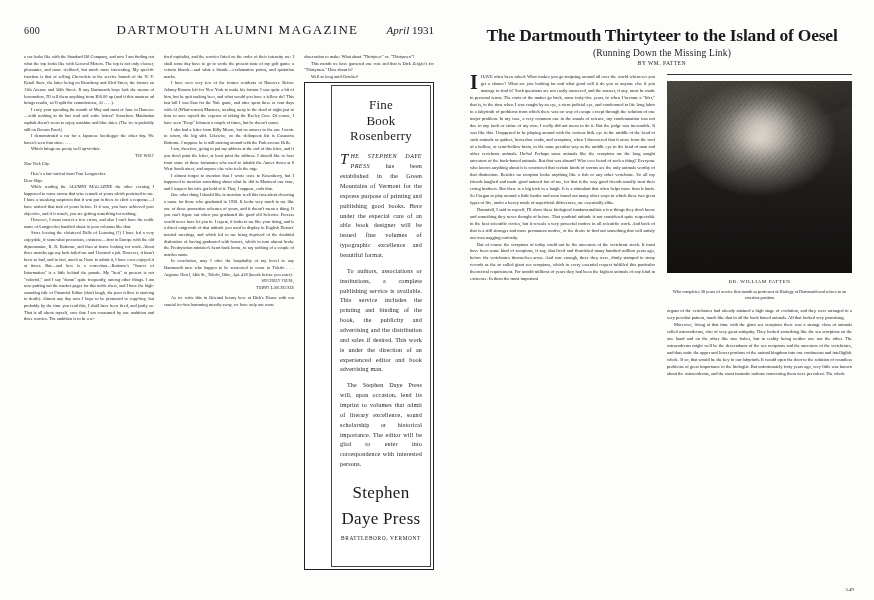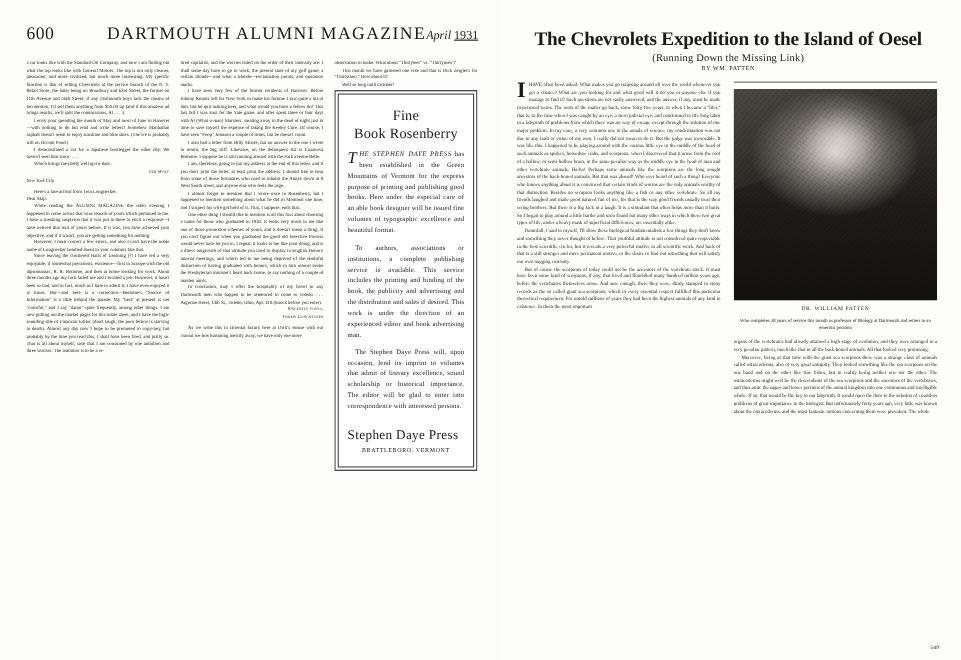--- a/index.html
+++ b/index.html
@@ -46,35 +46,35 @@
 
   
   .runhead {
     display: flex;
     align-items: baseline;
     justify-content: space-between;
     margin-bottom: 14px;
     height: 18px;
   }
   .runhead .folio {
-    font-size: 16px;
+    font-size: 10px;
     letter-spacing: .4px;
   }
   .runhead .mag-title {
-    font-size: 16px;
+    font-size: 13px;
     letter-spacing: 1.3px;
     white-space: nowrap;
     margin-left: 48px;
   }
   .runhead .issue {
     font-size: 11px;
     font-style: italic;
     white-space: nowrap;
   }
-  .runhead .issue .yr { font-style: normal; text-decoration: underline; }
+  .runhead .issue .yr { font-style: normal; }
 
   
   .cols3 {
     display: flex;
     gap: 10px;
     height: 545px;
   }
   .col {
     width: 131px;
     font-size: 4.35px;
@@ -103,21 +103,22 @@
 
   
   .adbox {
     border: 1px solid #222;
     padding: 2px;
     margin-top: 2px;
     background: #fff;
   }
   .adbox-inner {
     border: 1px solid #444;
-    padding: 9px 8px 10px 8px;
+    padding: 9px 8px 24px 8px;
+    margin-left: 24px;
   }
   .ad-h1 {
     text-align: center;
     font-size: 13px;
     line-height: 1.18;
     margin: 2px 0 9px 0;
     letter-spacing: .2px;
   }
   .ad-body {
     font-size: 6.1px;
@@ -131,22 +132,22 @@
   .dropcap {
     float: left;
     font-size: 15px;
     line-height: .82;
     font-style: italic;
     padding: 1px 2px 0 0;
     font-family: "Liberation Serif", serif;
   }
   .ad-caps { font-style: italic; letter-spacing: .45px; }
   .ad-sign {
-    text-align: left;
-    font-size: 12px;
+    text-align: center;
+    font-size: 17px;
     margin-top: 10px;
     letter-spacing: .3px;
   }
   .ad-city {
     text-align: center;
     font-size: 5.4px;
     font-variant: small-caps;
     letter-spacing: .6px;
     margin-top: 2px;
   }
@@ -310,21 +311,21 @@
         </div>
       </div>
 
     </div>
   </div>
 
   <div class="gutter"></div>
 
   <div class="page page-right">
 
-    <h1 class="art-title">The Chevrolets Expedition to the Island of Oesel</h1>
+    <h1 class="art-title">The Dartmouth Thirtyteer to the Island of Oesel</h1>
     <div class="art-sub">(Running Down the Missing Link)</div>
     <div class="art-by">BY WM. PATTEN</div>
 
     <div class="cols2">
 
       <div class="acol">
         <p class="noind"><span class="bigcap">I</span><span>HAVE often been asked: What makes you go traipsing around all over the world whenever you get a chance? What are you looking for and what good will it do you or anyone else if you manage to find it? Such questions are not easily answered, and the answer, if any, must be made in personal terms. The roots of the matter go back, some forty-five years, to when I became a "lifer," that is, to the time when I was caught by an eye, a stern judicial eye, and condemned to life long labor in a labyrinth of problems from which there was no way of escape except through the solution of one major problem. In my case, a very common one in the annals of science, my condemnation was not due to any fault or virtue of my own. I really did not mean to do it. But the judge was inexorable. It was like this. I happened to be playing around with the curious little eye in the middle of the head of such animals as spiders, horseshoe crabs, and scorpions, when I discovered that it arose from the roof of a hollow, or semi-hollow brain, in the same peculiar way as the middle eye in the head of man and other vertebrate animals. Ha-ha! Perhaps some animals like the scorpions are the long sought ancestors of the back-boned animals. But that was absurd! Who ever heard of such a thing? Everyone who knows anything about it is convinced that certain kinds of worms are the only animals worthy of that distinction. Besides no scorpion looks anything like a fish or any other vertebrate. So all my friends laughed and made good natured fun of me, for that is the way good friends usually treat their erring brothers. But there is a big kick in a laugh. It is a stimulant that often helps more than it hurts. So I began to play around a little harder and soon found out many other ways in which these two great types of life, under a heavy mask of superficial differences, are essentially alike.</span></p>
         <p>Damnfall, I said to myself, I'll show these biological fundamentalists a few things they don't know and something they never thought of before. That youthful attitude is not considered quite respectable in the best scientific circles, but it reveals a very powerful motive in all scientific work. And back of that is a still stronger and more permanent motive, or the desire to find out something that will satisfy our own nagging curiosity.</p>
         <p>But of course the scorpions of today could not be the ancestors of the vertebrate stock. It must have been some kind of scorpions, if any, that lived and flourished many hundred million years ago, before the vertebrates themselves arose. And sure enough, there they were, dimly stamped in stony records as the so called giant sea scorpions, which in every essential respect fulfilled this particular theoretical requirement. For untold millions of years they had been the highest animals of any kind in existence. In them the most important</p>
       </div>

